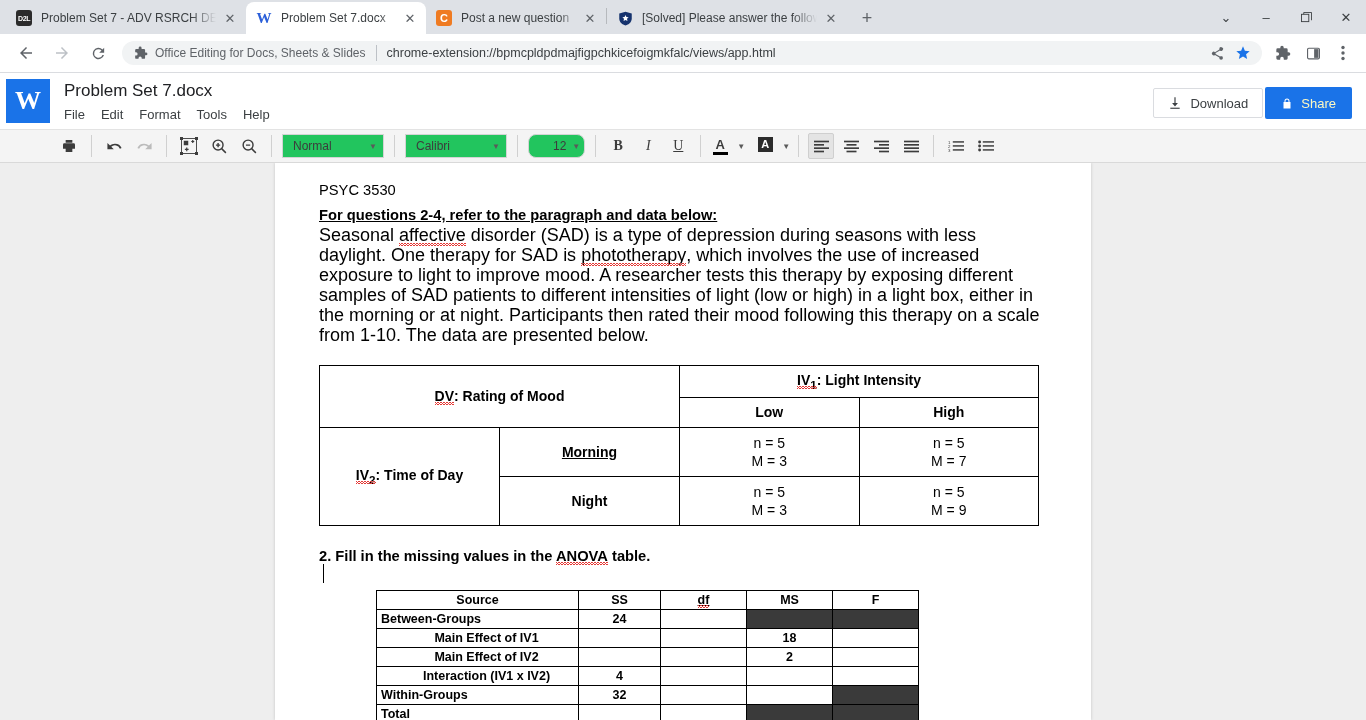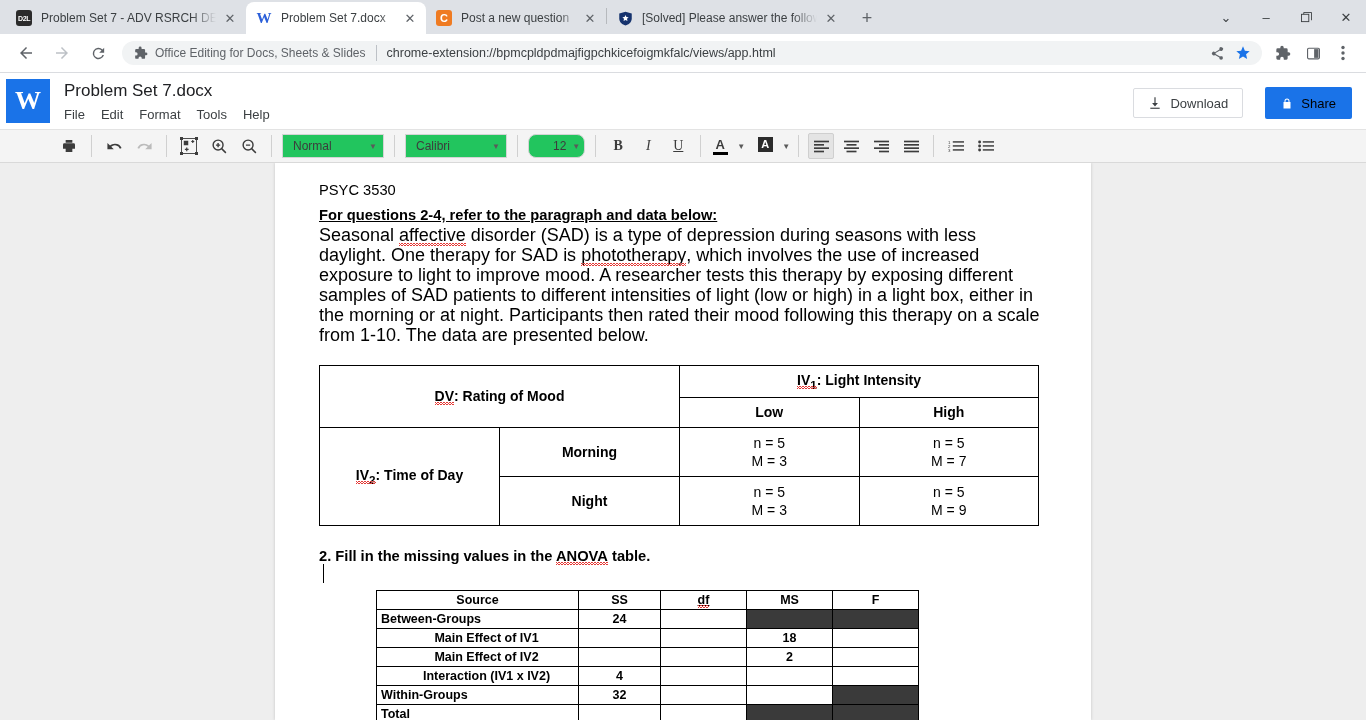--- a/index.html
+++ b/index.html
@@ -119,25 +119,25 @@
     font-family: "Liberation Serif", serif; font-size: 26px; font-weight: bold;
   }
   .app-titleblock { margin-left: 14px; padding-top: 8px; flex: 1 1 auto; }
   .doc-title { font-size: 17px; color: #202124; font-weight: normal; }
   .menubar { display: flex; margin-top: 4px; }
   .menuitem { font-size: 13px; color: #3c4043; padding: 2px 8px 2px 0; margin-right: 8px; }
   .header-actions { display: flex; align-items: center; padding: 14px 14px 0 0; }
   .btn-download {
     height: 30px; border: 1px solid #dadce0; background: #fff;
     display: flex; align-items: center; padding: 0 14px; border-radius: 2px;
-    font-size: 13px; color: #3c4043; margin-right: 22px;
+    font-size: 13px; color: #3c4043; margin-right: 2px;
   }
   .btn-download svg { margin-right: 8px; }
   .btn-share {
-    height: 32px; background: #1a73e8; color: #000000; border-radius: 2px;
+    height: 32px; background: #1a73e8; color: #fef9c3; border-radius: 2px;
     display: flex; align-items: center; padding: 0 16px; font-size: 13px;
   }
   .btn-share svg { margin-right: 8px; }
 
   .edit-toolbar {
     height: 34px; background: #f4f4f4; border-top: 1px solid #e3e3e3;
     border-bottom: 1px solid #d9d9d9;
     display: flex; align-items: center; padding-left: 54px; flex: 0 0 34px;
   }
   .tb-group { display: flex; align-items: center; height: 100%; }
@@ -559,21 +559,21 @@
               </td>
             </tr>
             <tr>
               <td class="hdr" style="width:180px;">Low</td>
               <td class="hdr" style="width:180px;">High</td>
             </tr>
             <tr>
               <td class="hdr" rowspan="2" style="width:180px;">
                 <span class="sp"><span>IV</span><sub>2</sub></span><span>: Time of Day</span>
               </td>
-              <td class="hdr" style="width:180px;height:48px;">Morning</td>
+              <td class="hdr" style="width:180px;height:48px;text-decoration:underline;">Morning</td>
               <td class="vals">
                 <div>n = 5</div>
                 <div>M = 3</div>
               </td>
               <td class="vals">
                 <div>n = 5</div>
                 <div>M = 7</div>
               </td>
             </tr>
             <tr>

